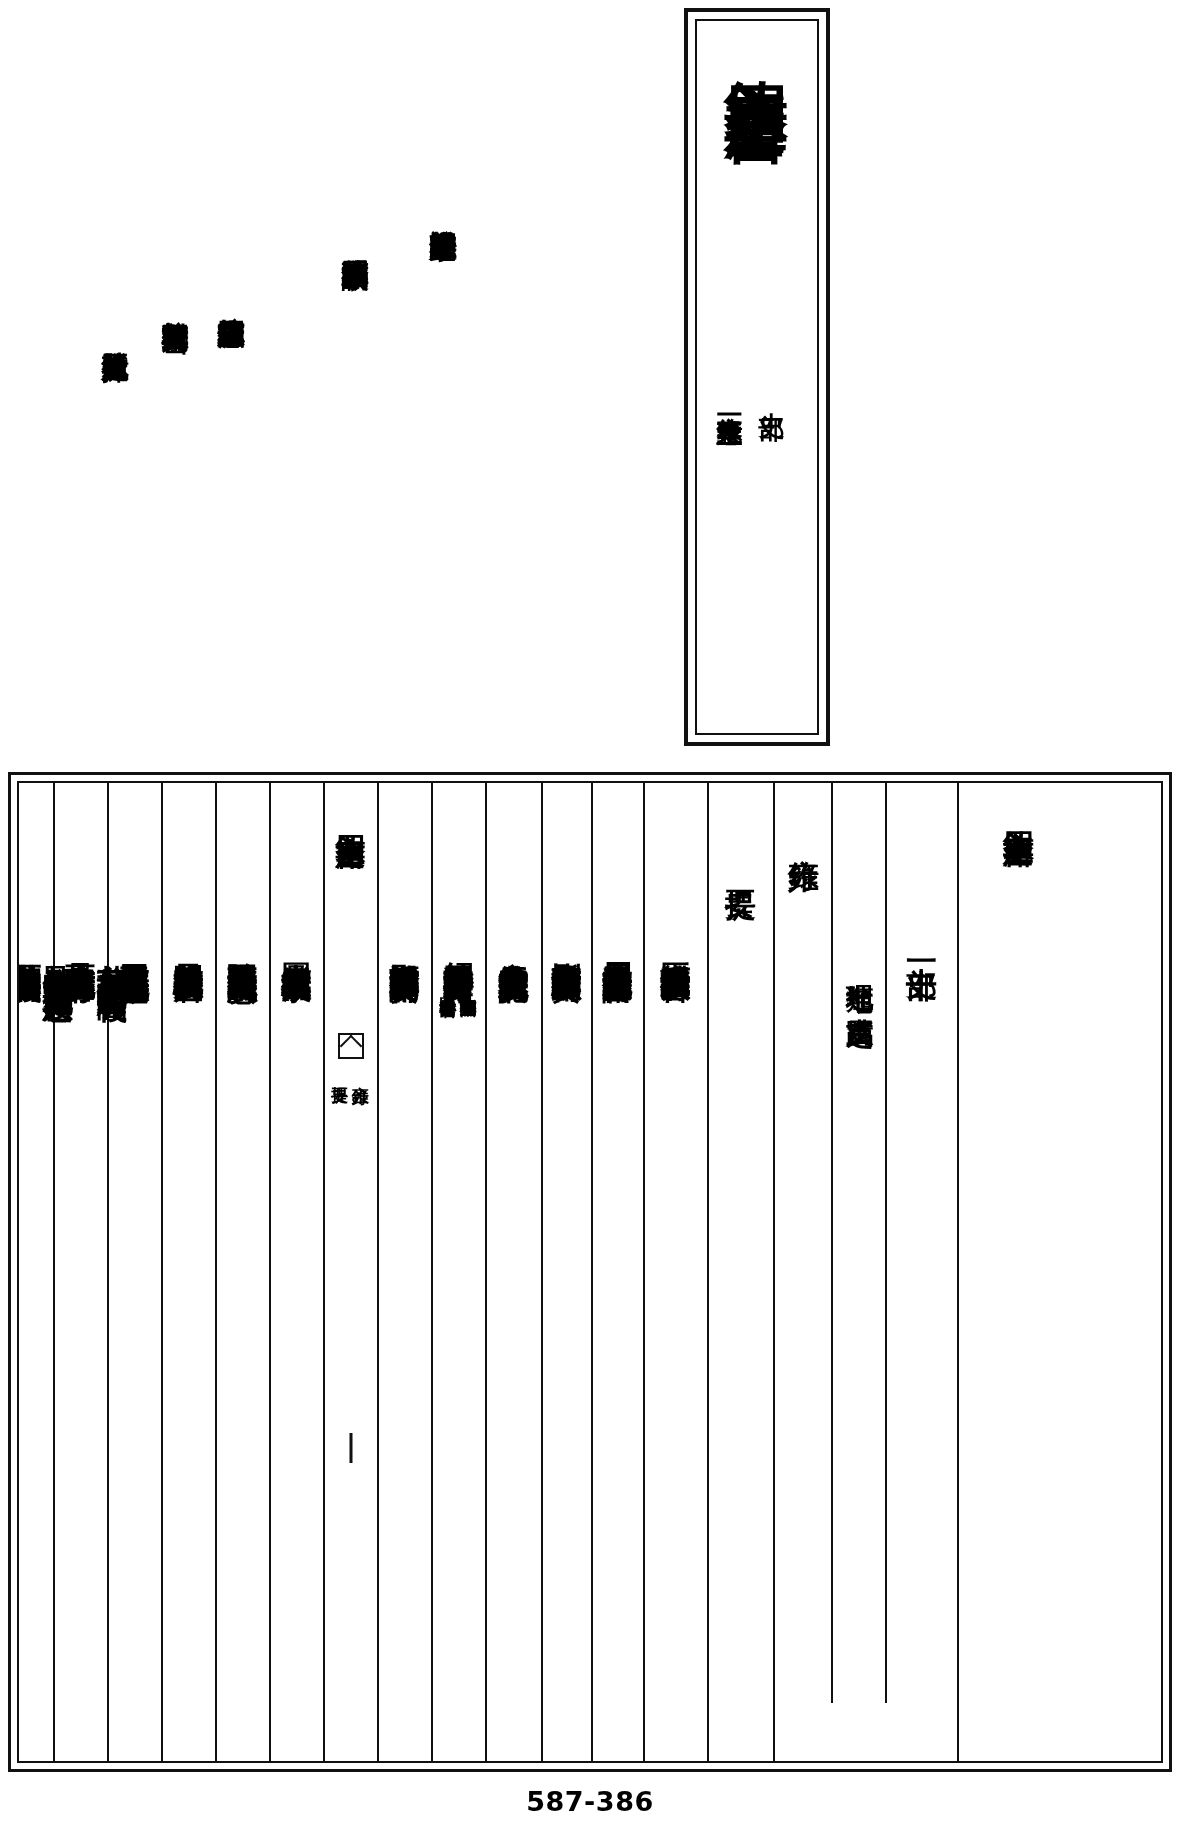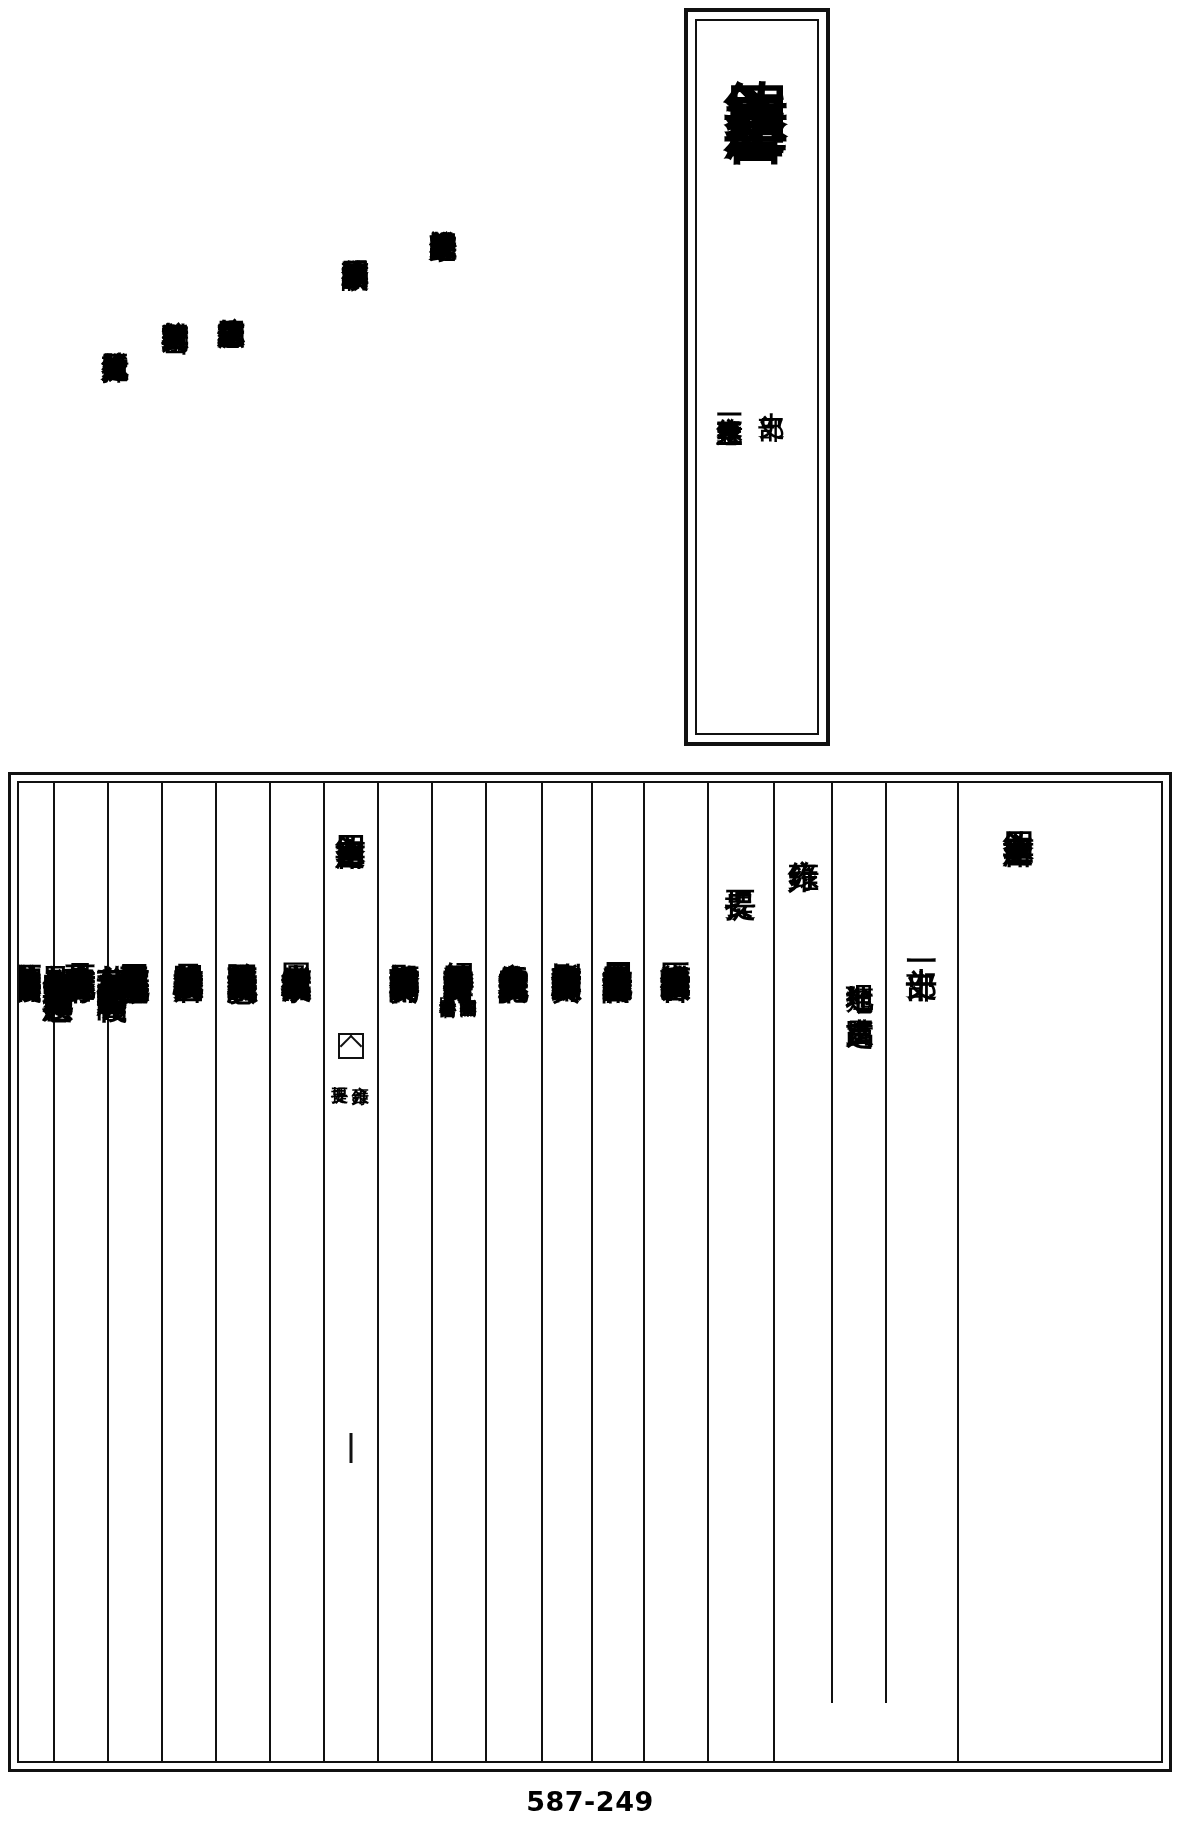--- a/index.html
+++ b/index.html
@@ -288,13 +288,13 @@
     <div class="tcol" style="left:-18px; width:52px;">
       <div class="txt v" style="top:156px;">其參校亦可謂勤矣今考其書如函谷關棧</div>
     </div>
 
   </div>
 </div>
 
 <div class="v" style="position:absolute; left:96px; top:940px; font-size:30px; font-weight:700; line-height:1.1;">其參校亦可謂勤矣今考其書如函谷關棧</div>
 <div class="v" style="position:absolute; left:42px; top:940px; font-size:30px; font-weight:700; line-height:1.1;">都邑之中太子宮序職官之次地圖之後忽</div>
 
-<div id="page-number">587-249</div>
+<div id="page-number">587-386</div>
 
 </body></html>

